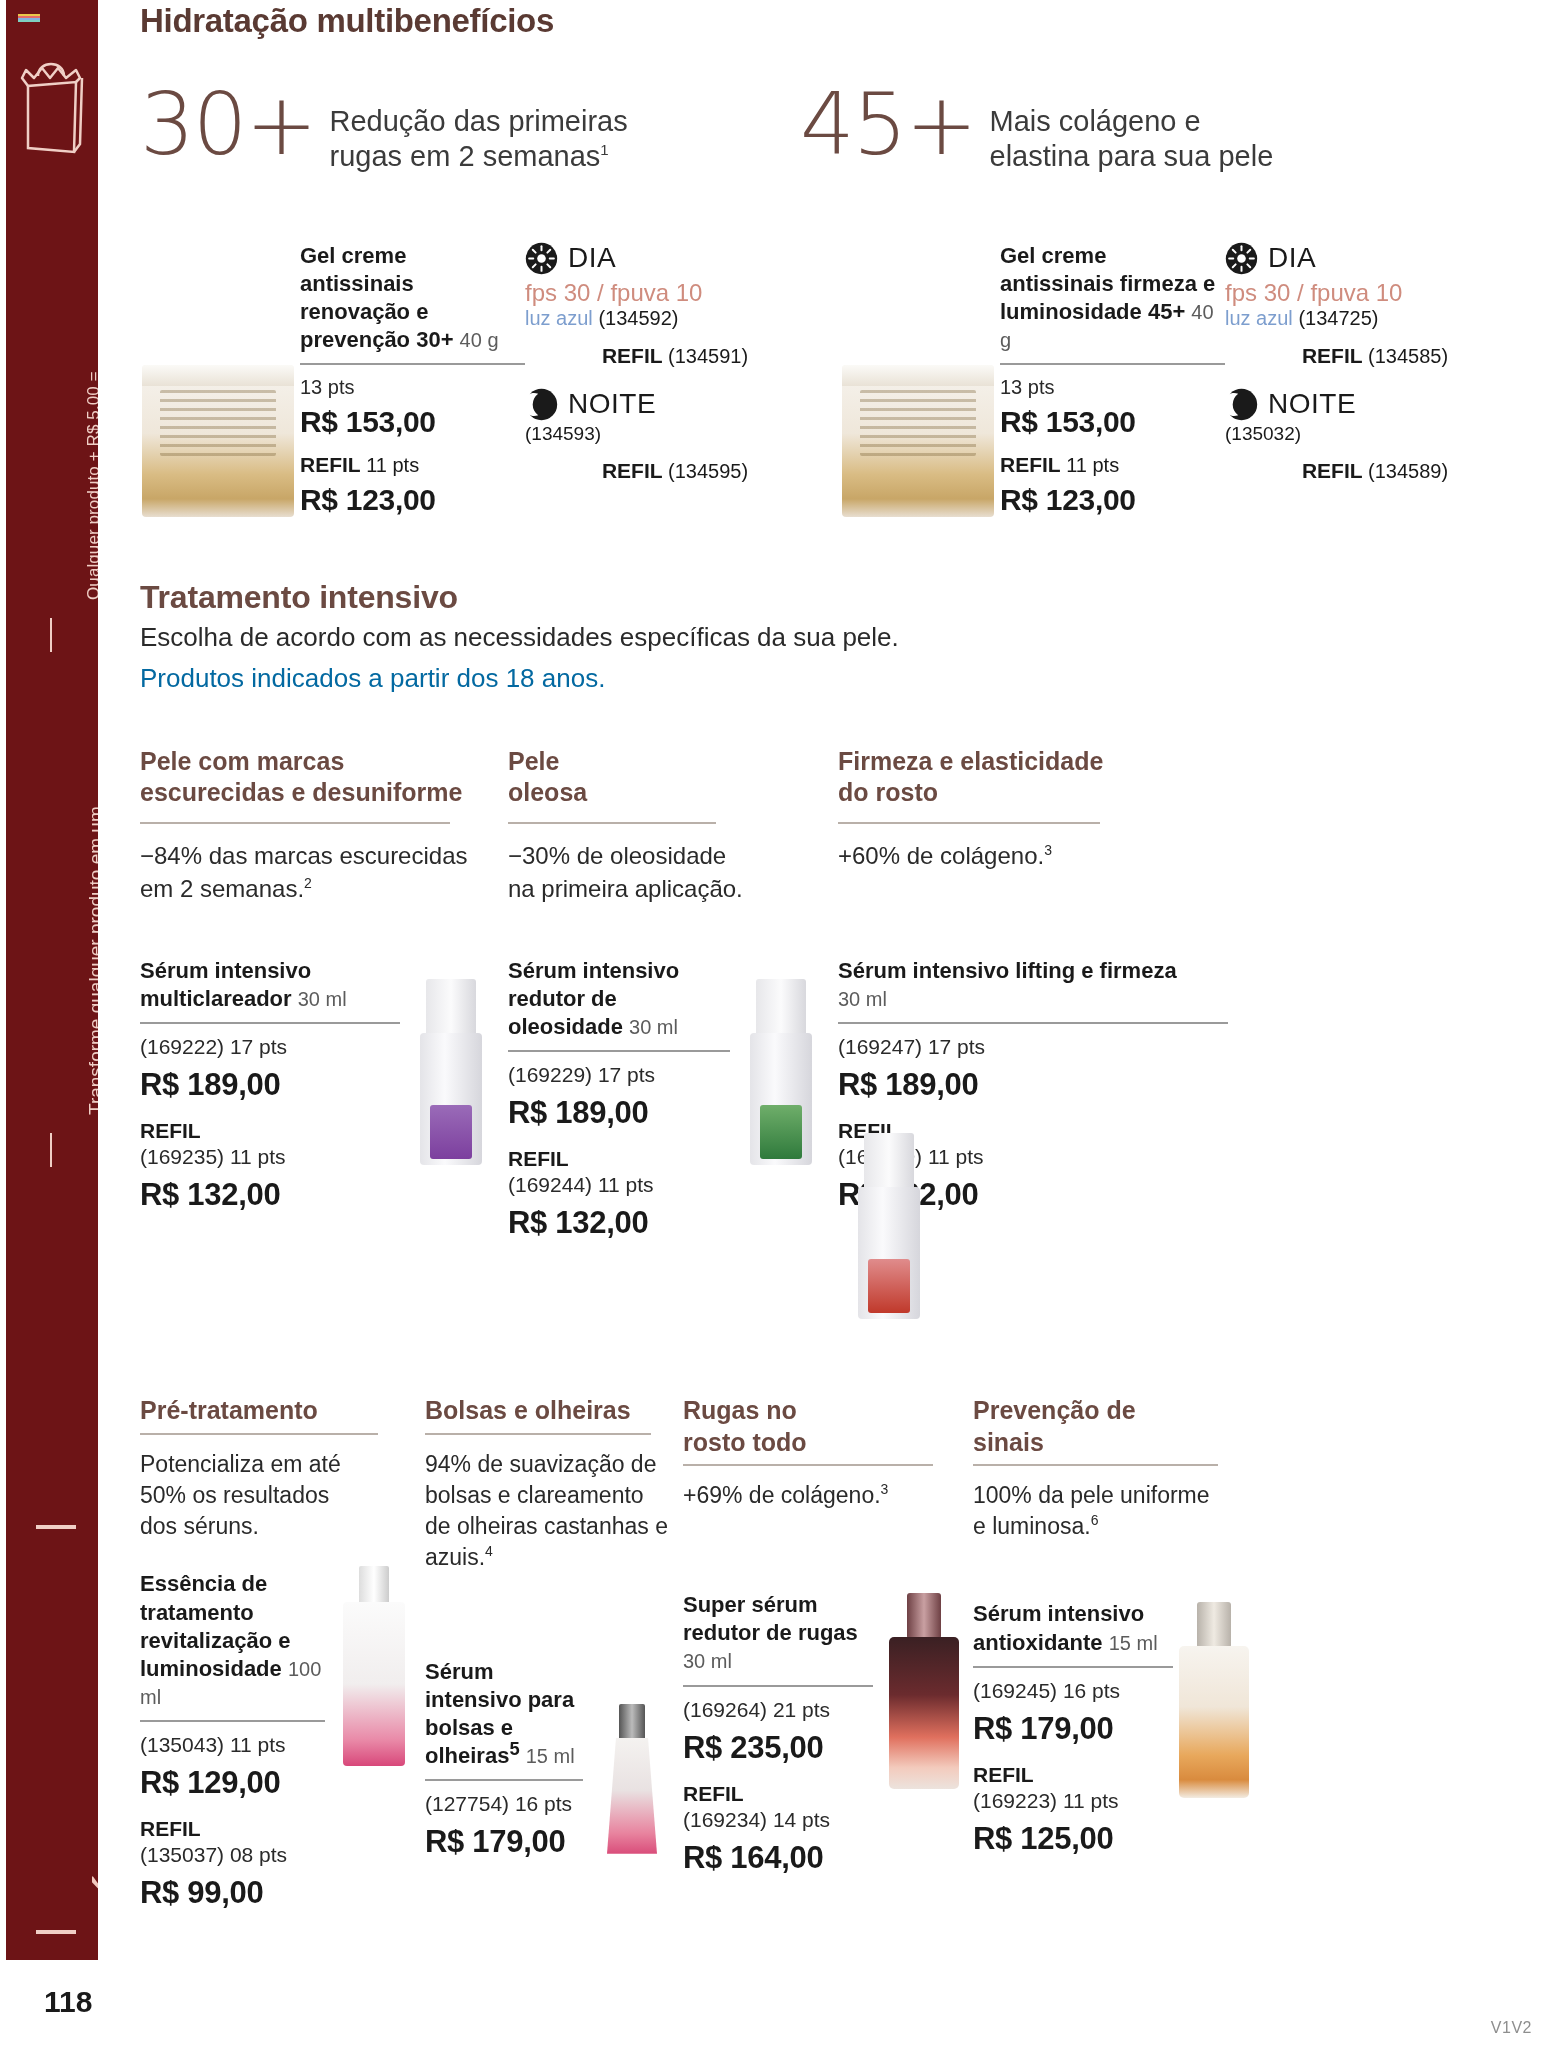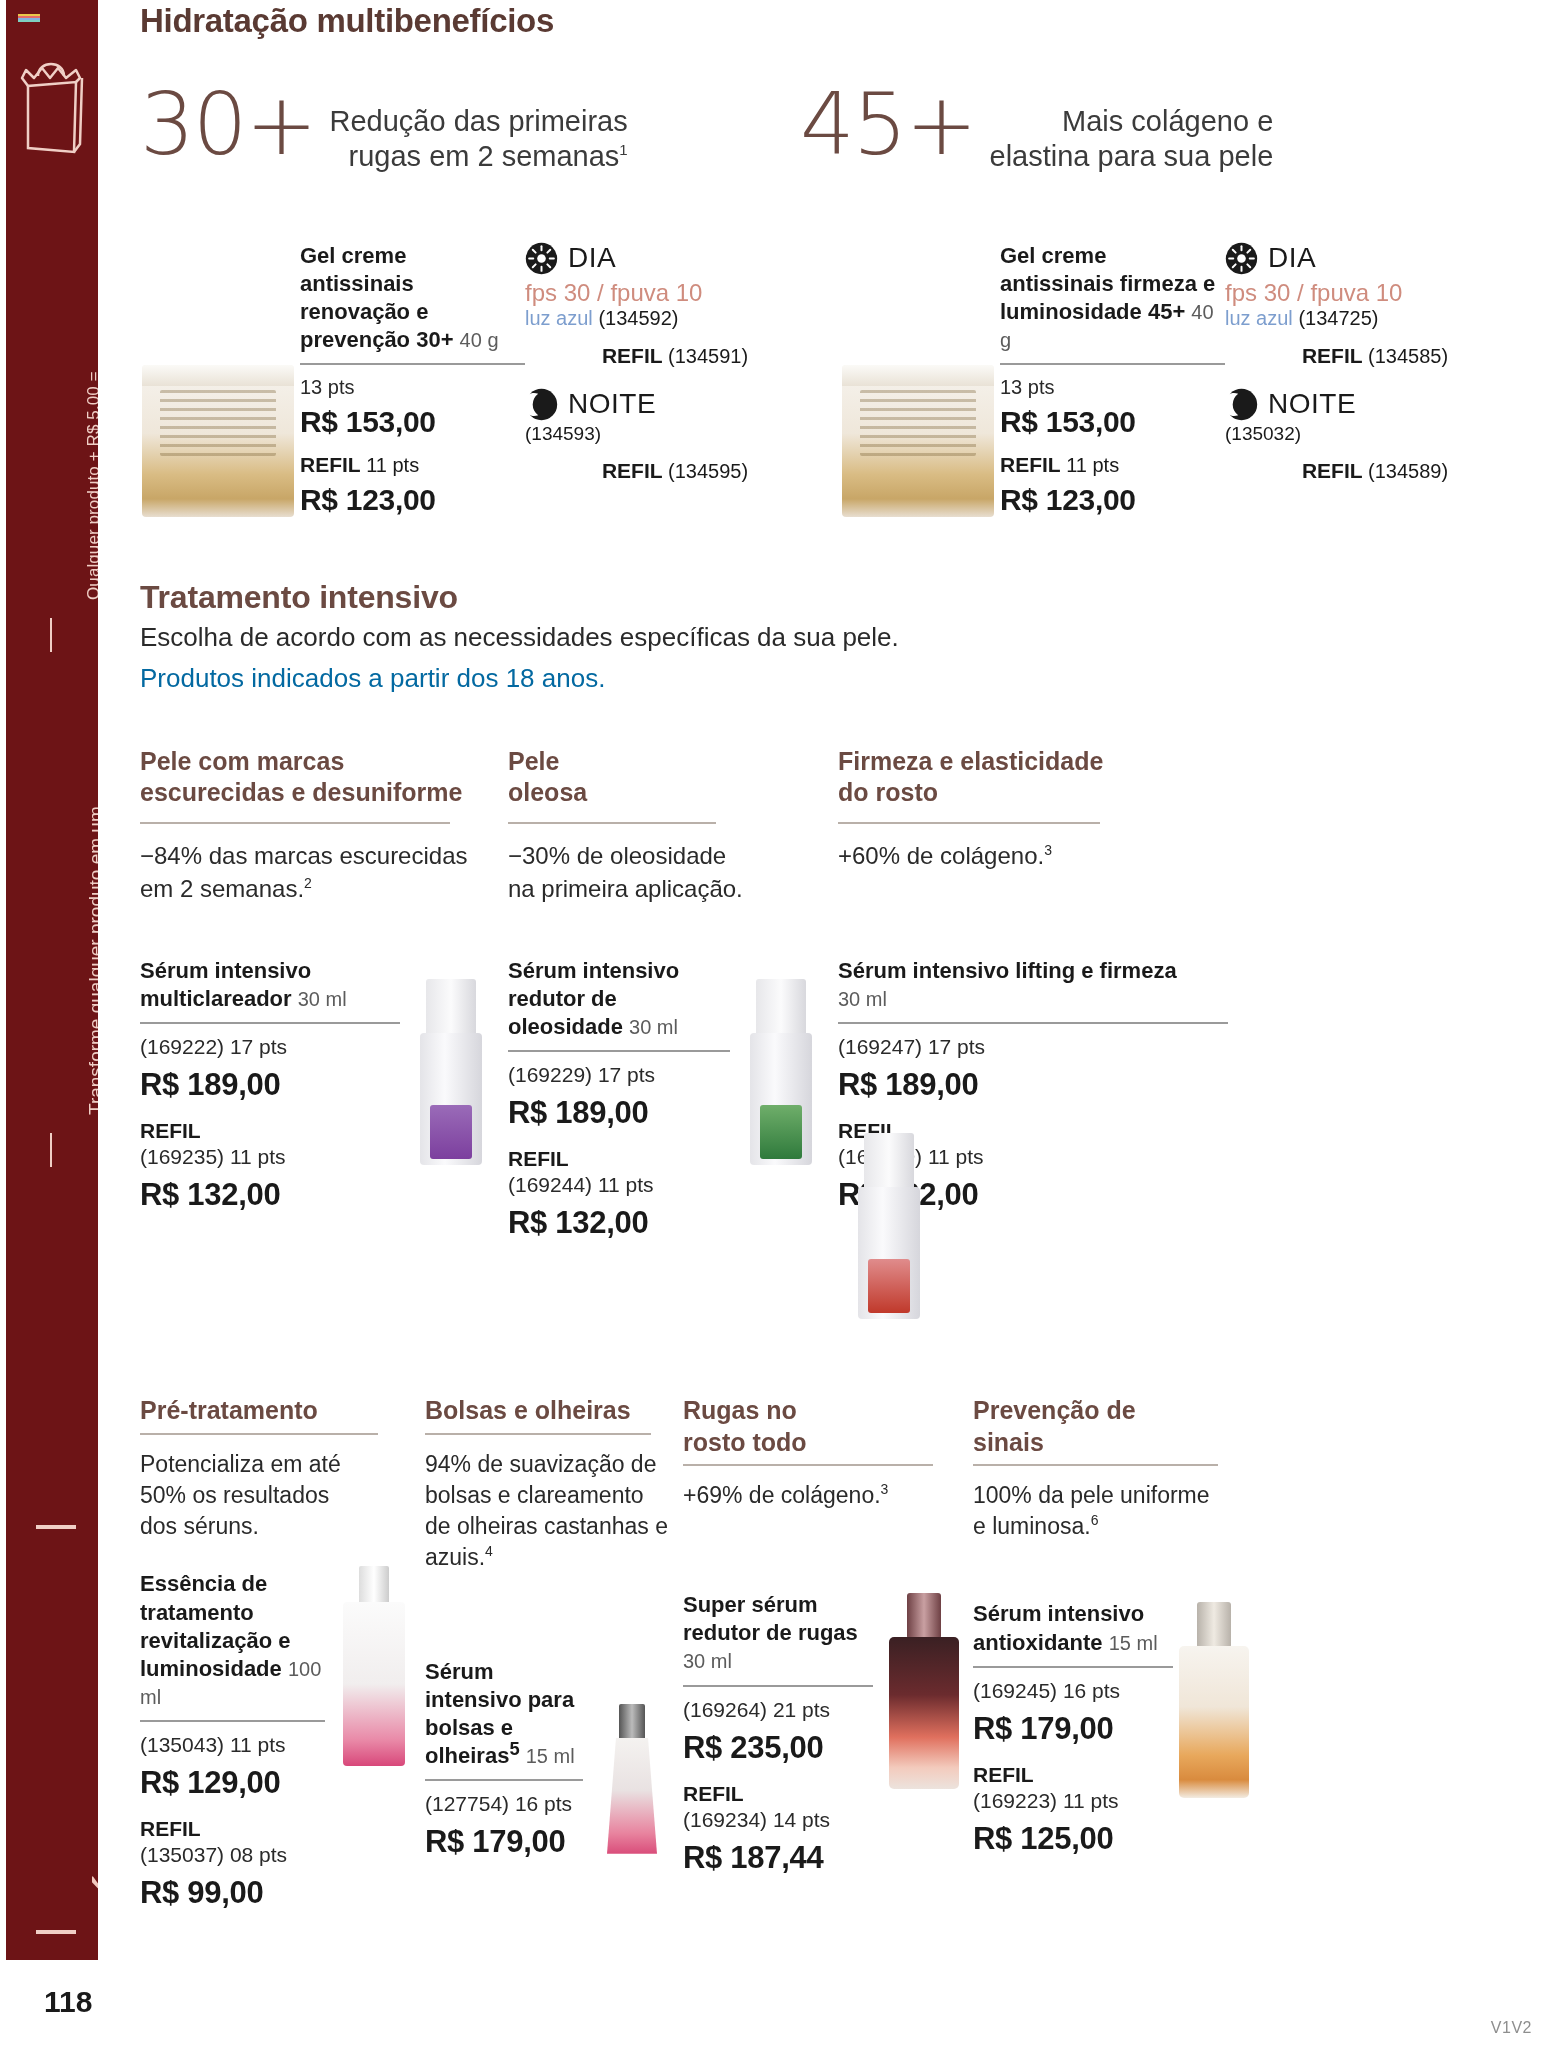--- a/index.html
+++ b/index.html
@@ -85,21 +85,21 @@
   
   .content { position: absolute; left: 140px; top: 0; width: 1400px; }
 
   h1.sec-title {
     font-size: 33px; font-weight: 700; color: #5a3a33;
     letter-spacing: -.3px; margin-top: 0; padding-top: 2px;
   }
 
   
   .age-row { display: flex; margin-top: 48px; }
-  .age-block { display: flex; align-items: flex-start; text-align: right; }
+  .age-block { display: flex; align-items: flex-start; }
   .age-block.first { width: 660px; }
   .age-num {
     font-size: 86px; font-weight: 300; color: #6b4a42;
     line-height: .85; letter-spacing: -2px;
     font-family: "DejaVu Sans", sans-serif;
   }
   .age-desc {
     font-size: 29px; color: #3b3b3b; line-height: 1.2;
     margin-left: 14px; margin-top: 16px; font-weight: 400;
   }
@@ -601,21 +601,21 @@
           <div class="b-prod-txt">
             <div class="pname">
               <span>Super sérum redutor de rugas</span><br>
               <span class="vol">30 ml</span>
             </div>
             <div class="hr"></div>
             <div class="code-pts">(169264) 21 pts</div>
             <div class="price2">R$ 235,00</div>
             <div class="refil-hd">REFIL</div>
             <div class="code-pts">(169234) 14 pts</div>
-            <div class="price2">R$ 187,44</div>
+            <div class="price2">R$ 164,00</div>
           </div>
           <div class="b-prod-img">
             <div class="dropper">
               <div class="dcap"></div>
                 <div class="dbody"></div>
             </div>
           </div>
         </div>
       </div>
 

